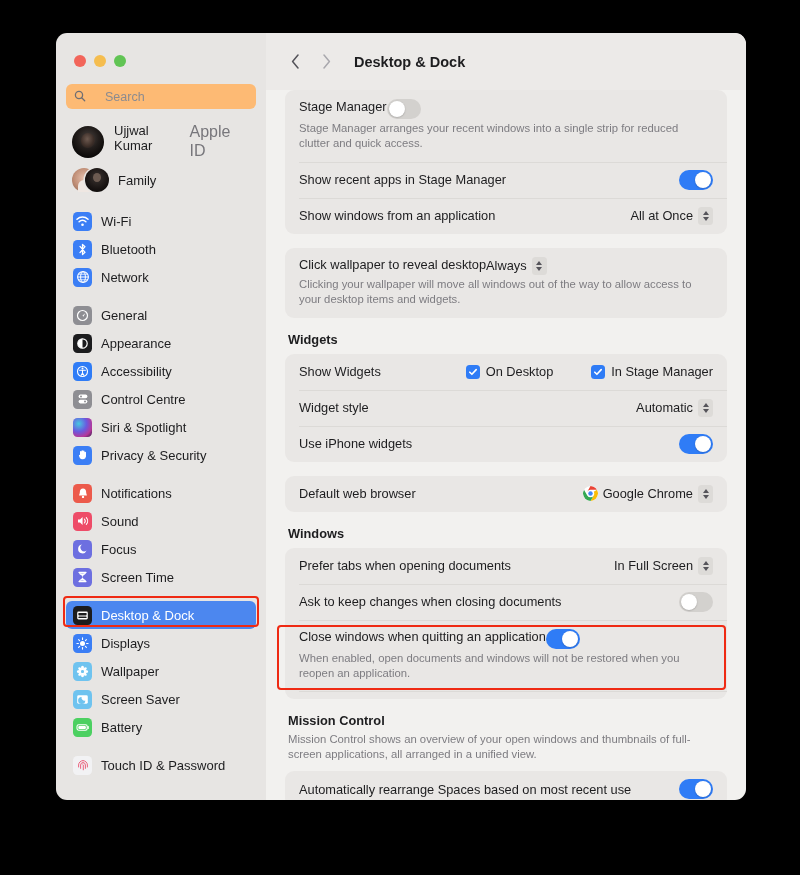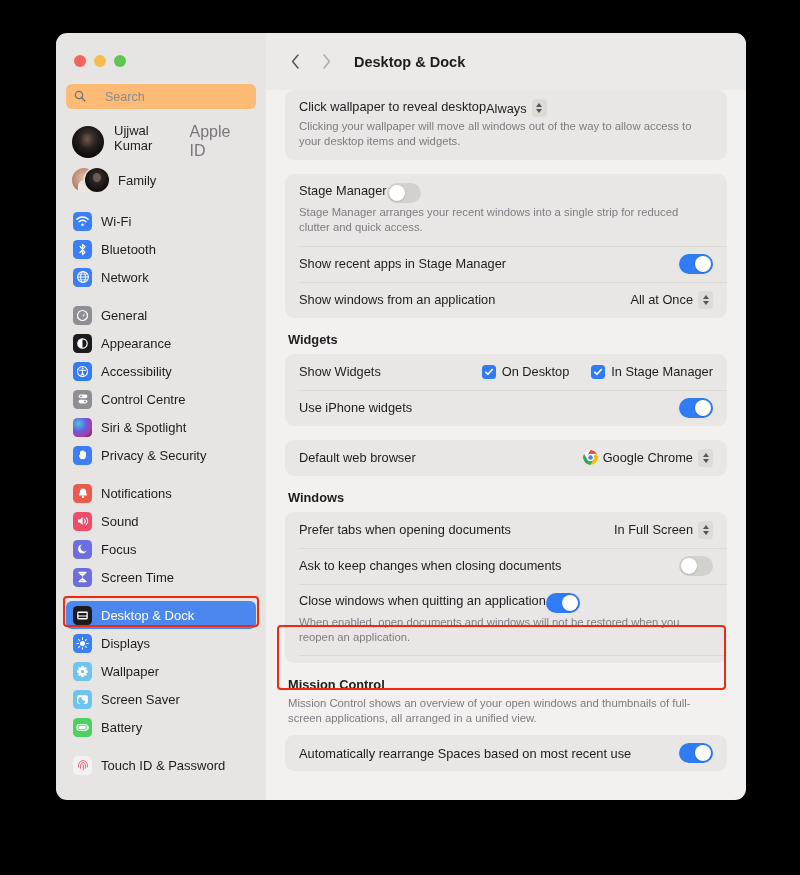--- a/index.html
+++ b/index.html
@@ -196,21 +196,21 @@
     flex: none;
   }
   .stepper .up, .stepper .dn {
     width: 0; height: 0;
     border-left: 3.4px solid transparent;
     border-right: 3.4px solid transparent;
   }
   .stepper .up { border-bottom: 4px solid #55545a; }
   .stepper .dn { border-top: 4px solid #55545a; }
 
-  .check-opt { display: flex; align-items: center; gap: 6px; margin-left: 22px; }
+  .check-opt { display: flex; align-items: center; gap: 6px; margin-left: 38px; }
   .cbox {
     width: 14px; height: 14px; border-radius: 3.5px;
     background: #2f7cf6; flex: none;
     display: flex; align-items: center; justify-content: center;
   }
   .check-opt .t { font-size: 12.8px; color: #1d1d1f; }
 
   .chrome-ico { width: 15px; height: 15px; border-radius: 50%; flex: none; position: relative; overflow: hidden; }
 
   .hl-main {
@@ -485,66 +485,66 @@
       </span>
       <span class="chev-btn">
         <svg width="9" height="15" viewBox="0 0 9 15">
             <path d="M2 1 L7.4 7.5 L2 14" fill="none" stroke="#a9a8ad" stroke-width="1.5" stroke-linecap="round" stroke-linejoin="round"></path>
           </svg>
       </span>
       <span class="toolbar-title">Desktop &amp; Dock</span>
     </div>
 
     <div class="content">
+
+      <div class="card">
+        <div class="rowblock">
+          <div class="head">
+            <span class="title">Stage Manager</span>
+            <span class="spacer"></span>
+            <div class="toggle">
+                <div class="knob"></div>
+              </div>
+          </div>
+          <div class="desc">Stage Manager arranges your recent windows into a single strip for reduced clutter and quick access.</div>
+        </div>
+        <div class="row">
+          <span class="label">Show recent apps in Stage Manager</span>
+          <span class="spacer"></span>
+          <div class="toggle on">
+              <div class="knob"></div>
+            </div>
+        </div>
+        <div class="row">
+          <span class="label">Show windows from an application</span>
+          <span class="spacer"></span>
+          <div class="popup">
+            <span>All at Once</span>
+            <span class="stepper">
+                <span class="up"></span>
+                <span class="dn"></span>
+              </span>
+          </div>
+        </div>
+      </div>
 
       <div class="card" style="margin-top:0">
         <div class="rowblock">
           <div class="head">
             <span class="title">Click wallpaper to reveal desktop</span>
             <span class="spacer"></span>
             <div class="popup">
               <span>Always</span>
               <span class="stepper">
                   <span class="up"></span>
                   <span class="dn"></span>
                 </span>
             </div>
           </div>
           <div class="desc">Clicking your wallpaper will move all windows out of the way to allow access to your desktop items and widgets.</div>
-        </div>
-      </div>
-
-      <div class="card">
-        <div class="rowblock">
-          <div class="head">
-            <span class="title">Stage Manager</span>
-            <span class="spacer"></span>
-            <div class="toggle">
-                <div class="knob"></div>
-              </div>
-          </div>
-          <div class="desc">Stage Manager arranges your recent windows into a single strip for reduced clutter and quick access.</div>
-        </div>
-        <div class="row">
-          <span class="label">Show recent apps in Stage Manager</span>
-          <span class="spacer"></span>
-          <div class="toggle on">
-              <div class="knob"></div>
-            </div>
-        </div>
-        <div class="row">
-          <span class="label">Show windows from an application</span>
-          <span class="spacer"></span>
-          <div class="popup">
-            <span>All at Once</span>
-            <span class="stepper">
-                <span class="up"></span>
-                <span class="dn"></span>
-              </span>
-          </div>
         </div>
       </div>
 
       <div class="section-head">Widgets</div>
       <div class="card">
         <div class="row">
           <span class="label">Show Widgets</span>
           <span class="spacer"></span>
           <label class="check-opt">
             <span class="cbox">
@@ -555,20 +555,31 @@
             <span class="t">On Desktop</span>
           </label>
           <label class="check-opt">
             <span class="cbox">
               <svg width="10" height="10" viewBox="0 0 10 10">
                   <path d="M1.8 5.2 L3.9 7.3 L8.2 2.6" fill="none" stroke="#fff" stroke-width="1.6" stroke-linecap="round" stroke-linejoin="round"></path>
                 </svg>
             </span>
             <span class="t">In Stage Manager</span>
           </label>
+        </div>
+        <div class="row">
+          <span class="label">Widget style</span>
+          <span class="spacer"></span>
+          <div class="popup">
+            <span>Automatic</span>
+            <span class="stepper">
+                <span class="up"></span>
+                <span class="dn"></span>
+              </span>
+          </div>
         </div>
         <div class="row">
           <span class="label">Use iPhone widgets</span>
           <span class="spacer"></span>
           <div class="toggle on">
               <div class="knob"></div>
             </div>
         </div>
       </div>
 

